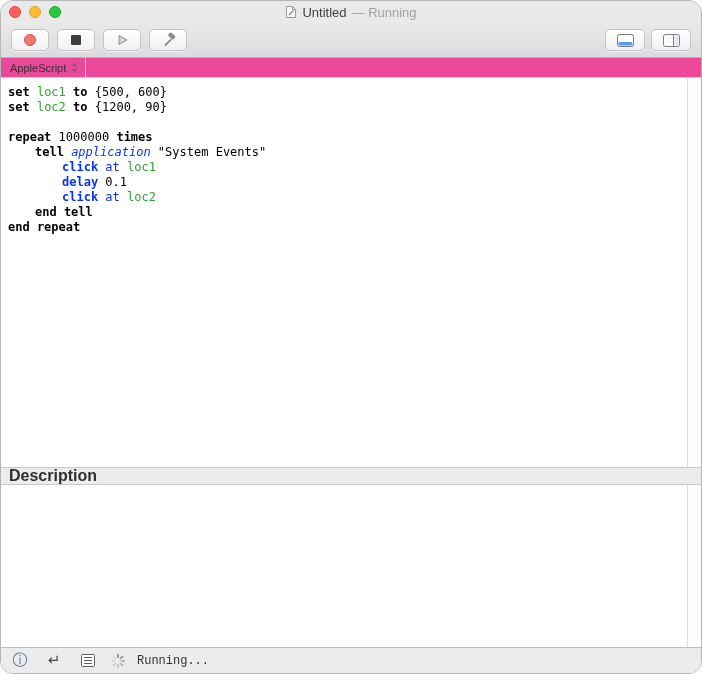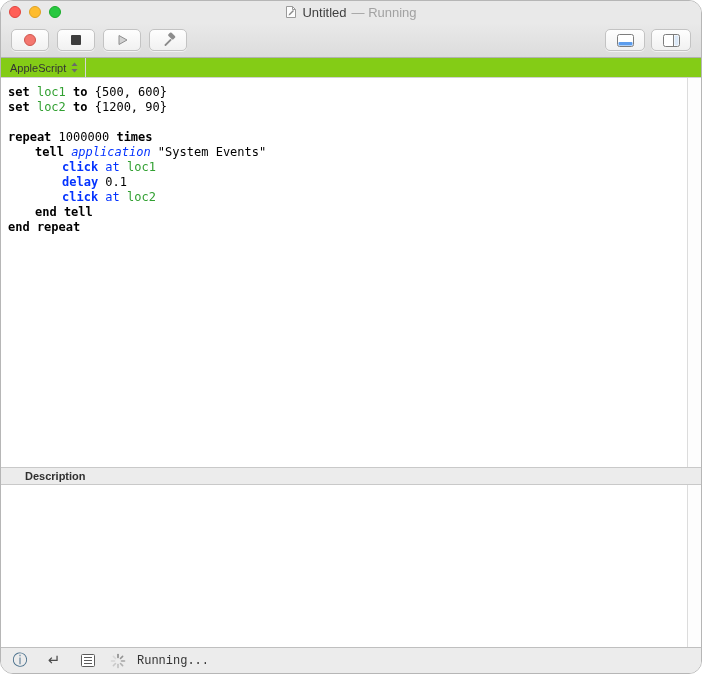--- a/index.html
+++ b/index.html
@@ -49,21 +49,21 @@
   }
   .tb-btn.wide { width:40px; }
   .tb-spacer { flex:1; }
   .record-dot { width:12px; height:12px; border-radius:50%; background:#f4776f; border:1px solid #cf564e; }
   .stop-square { width:10px; height:10px; background:#3d3d3d; border-radius:1px; }
   .right-group { display:flex; gap:6px; }
 
   
   .navbar {
     height:20px; flex:0 0 20px;
-    background:#84cc16;
+    background:#ec4899;
     border-bottom:1px solid #d1d1d1;
     display:flex; align-items:stretch;
     font-size:11px; color:#333;
   }
   .popup {
     display:flex; align-items:center; gap:5px;
     padding:0 7px 0 9px;
     border-right:1px solid #d6d6d6;
     cursor:default;
   }
@@ -96,22 +96,22 @@
     border-left:1px solid #dcdcdc;
   }
 
   
   .desc-header {
     flex:0 0 18px; height:18px;
     background:#ececec;
     border-top:1px solid #c9c9c9;
     border-bottom:1px solid #c9c9c9;
     display:flex; align-items:center;
-    padding-left:24px;
-    font-size:11px; font-weight:bold; color:#303030;
+    padding-left:8px;
+    font-size:16px; font-weight:bold; color:#303030;
   }
   .desc-content {
     flex:1 1 auto;
     background:#ffffff;
     position:relative;
   }
 
   
   .statusbar {
     flex:0 0 26px; height:26px;

